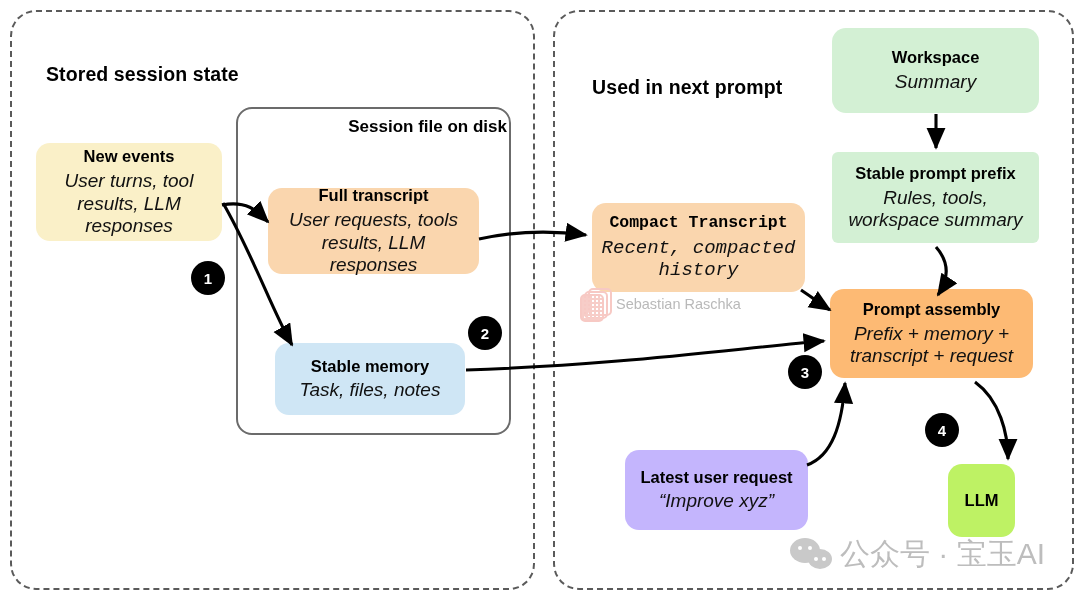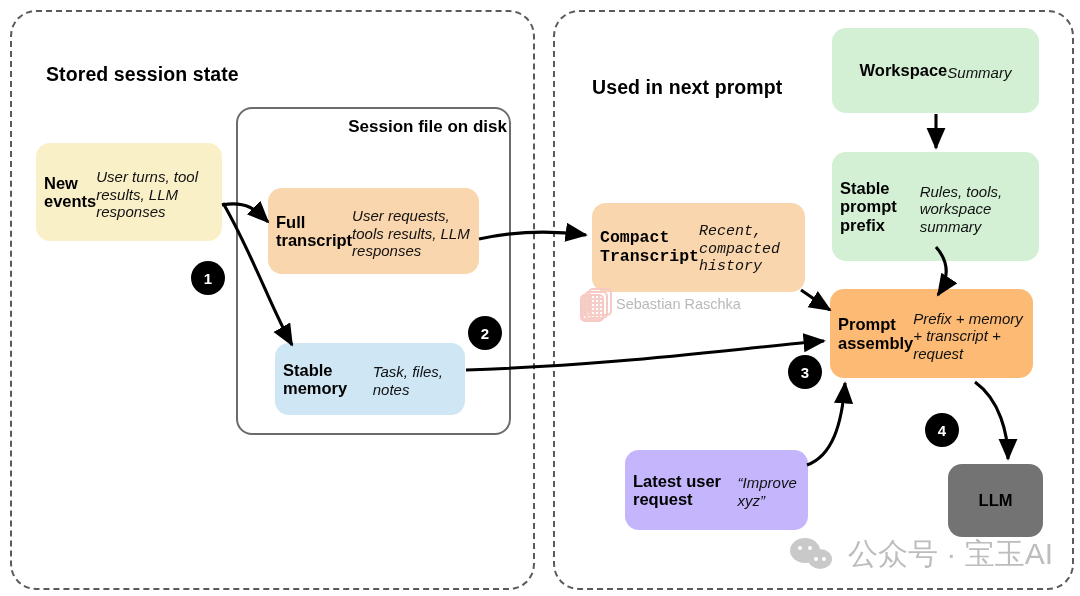--- a/index.html
+++ b/index.html
@@ -9,42 +9,42 @@
 
   svg.layer{position:absolute;left:0;top:0;width:1080px;height:596px;overflow:visible;}
   svg.lines{z-index:3;pointer-events:none;}
 
   .group{position:absolute;border:2.5px dashed #5a5a5a;border-radius:26px;z-index:1;background:transparent;}
   .solidbox{position:absolute;border:2.5px solid #6b6b6b;border-radius:16px;z-index:1;background:transparent;}
 
   .grouptitle{position:absolute;z-index:4;font-weight:bold;font-size:19.5px;color:#000;letter-spacing:.1px;}
   .boxtitle{position:absolute;z-index:4;font-weight:bold;font-size:17px;color:#000;text-align:right;}
 
-  .node{position:absolute;z-index:2;border-radius:14px;display:flex;flex-direction:row;
-        align-items:center;justify-content:center;padding:7px 8px;box-sizing:border-box;}
+  .node{position:absolute;z-index:2;border-radius:14px;display:flex;flex-direction:column;
+        align-items:center;justify-content:center;text-align:center;padding:7px 8px;box-sizing:border-box;}
   .node .t{font-weight:bold;font-size:16.5px;color:#000;line-height:1.12;}
-  .node .s{font-style:italic;font-size:15px;color:#111;line-height:1.17;margin-top:5px;}
+  .node .s{font-style:italic;font-size:19px;color:#111;line-height:1.17;margin-top:5px;}
   .node.tight .s{margin-top:4px;}
 
   .badge{position:absolute;z-index:6;background:#000;color:#fff;border-radius:50%;
          display:flex;align-items:center;justify-content:center;
          font-weight:bold;font-size:15px;width:34px;height:34px;}
 
   .wm-sr{position:absolute;z-index:5;display:flex;align-items:center;gap:6px;
          color:#b9b9b9;font-size:14.5px;}
   .wm-sr .glyph{position:relative;width:30px;height:32px;}
   .wm-sr .glyph i{position:absolute;display:block;border:2px solid #f7c9c4;border-radius:5px;
                   width:20px;height:24px;}
   .wm-sr .glyph i:nth-child(1){left:8px;top:0;}
   .wm-sr .glyph i:nth-child(2){left:4px;top:3px;}
   .wm-sr .glyph i:nth-child(3){left:0px;top:6px;background:
        repeating-linear-gradient(0deg,#f7cdc8 0 2px,transparent 2px 4px),
        repeating-linear-gradient(90deg,#f7cdc8 0 2px,transparent 2px 4px);}
 
-  .wm-wechat{position:absolute;z-index:5;display:flex;align-items:center;gap:12px;
+  .wm-wechat{position:absolute;z-index:5;display:flex;align-items:center;gap:4px;
              color:#bdbdbd;font-size:30px;white-space:nowrap;}
   .wm-wechat .bub{position:relative;width:46px;height:34px;}
   .wm-wechat .bub b{position:absolute;display:block;background:#c9c9c9;border-radius:50%;}
   .wm-wechat .bub b.b1{width:30px;height:25px;left:0;top:0;}
   .wm-wechat .bub b.b2{width:24px;height:20px;left:18px;top:11px;}
   .wm-wechat .bub b.d{background:#fff;width:4px;height:4px;border-radius:50%;}
   .wm-wechat .bub b.d1{left:8px;top:8px;}
   .wm-wechat .bub b.d2{left:18px;top:8px;}
   .wm-wechat .bub b.d3{left:24px;top:19px;}
   .wm-wechat .bub b.d4{left:32px;top:19px;}
@@ -109,36 +109,36 @@
   <div class="node tight" style="left:592px;top:203px;width:213px;height:89px;background:#fad6ae;font-family:Liberation Mono, monospace;">
     <div class="t">Compact Transcript</div>
     <div class="s">Recent, compacted history</div>
   </div>
 
   <div class="node" style="left:832px;top:28px;width:207px;height:85px;background:#d3f0d4;">
     <div class="t">Workspace</div>
     <div class="s">Summary</div>
   </div>
 
-  <div class="node" style="left:832px;top:152px;width:207px;height:109px;background:#d3f0d4;">
+  <div class="node" style="left:832px;top:152px;width:207px;height:91px;background:#d3f0d4;border-radius:6px;">
     <div class="t">Stable prompt prefix</div>
     <div class="s">Rules, tools, workspace summary</div>
   </div>
 
   <div class="node" style="left:830px;top:289px;width:203px;height:89px;background:#fdba74;">
     <div class="t">Prompt assembly</div>
     <div class="s">Prefix + memory + transcript + request</div>
   </div>
 
   <div class="node tight" style="left:625px;top:450px;width:183px;height:80px;background:#c4b5fd;">
     <div class="t">Latest user request</div>
     <div class="s">“Improve xyz”</div>
   </div>
 
-  <div class="node" style="left:948px;top:464px;width:95px;height:73px;background:#737373;">
+  <div class="node" style="left:948px;top:464px;width:67px;height:73px;background:#bef264;">
     <div class="t">LLM</div>
   </div>
 
   <div class="badge" style="left:191px;top:261px;">1</div>
   <div class="badge" style="left:468px;top:316px;">2</div>
   <div class="badge" style="left:788px;top:355px;">3</div>
   <div class="badge" style="left:925px;top:413px;">4</div>
 
   <div class="wm-sr" style="left:580px;top:288px;">
     <span class="glyph">

